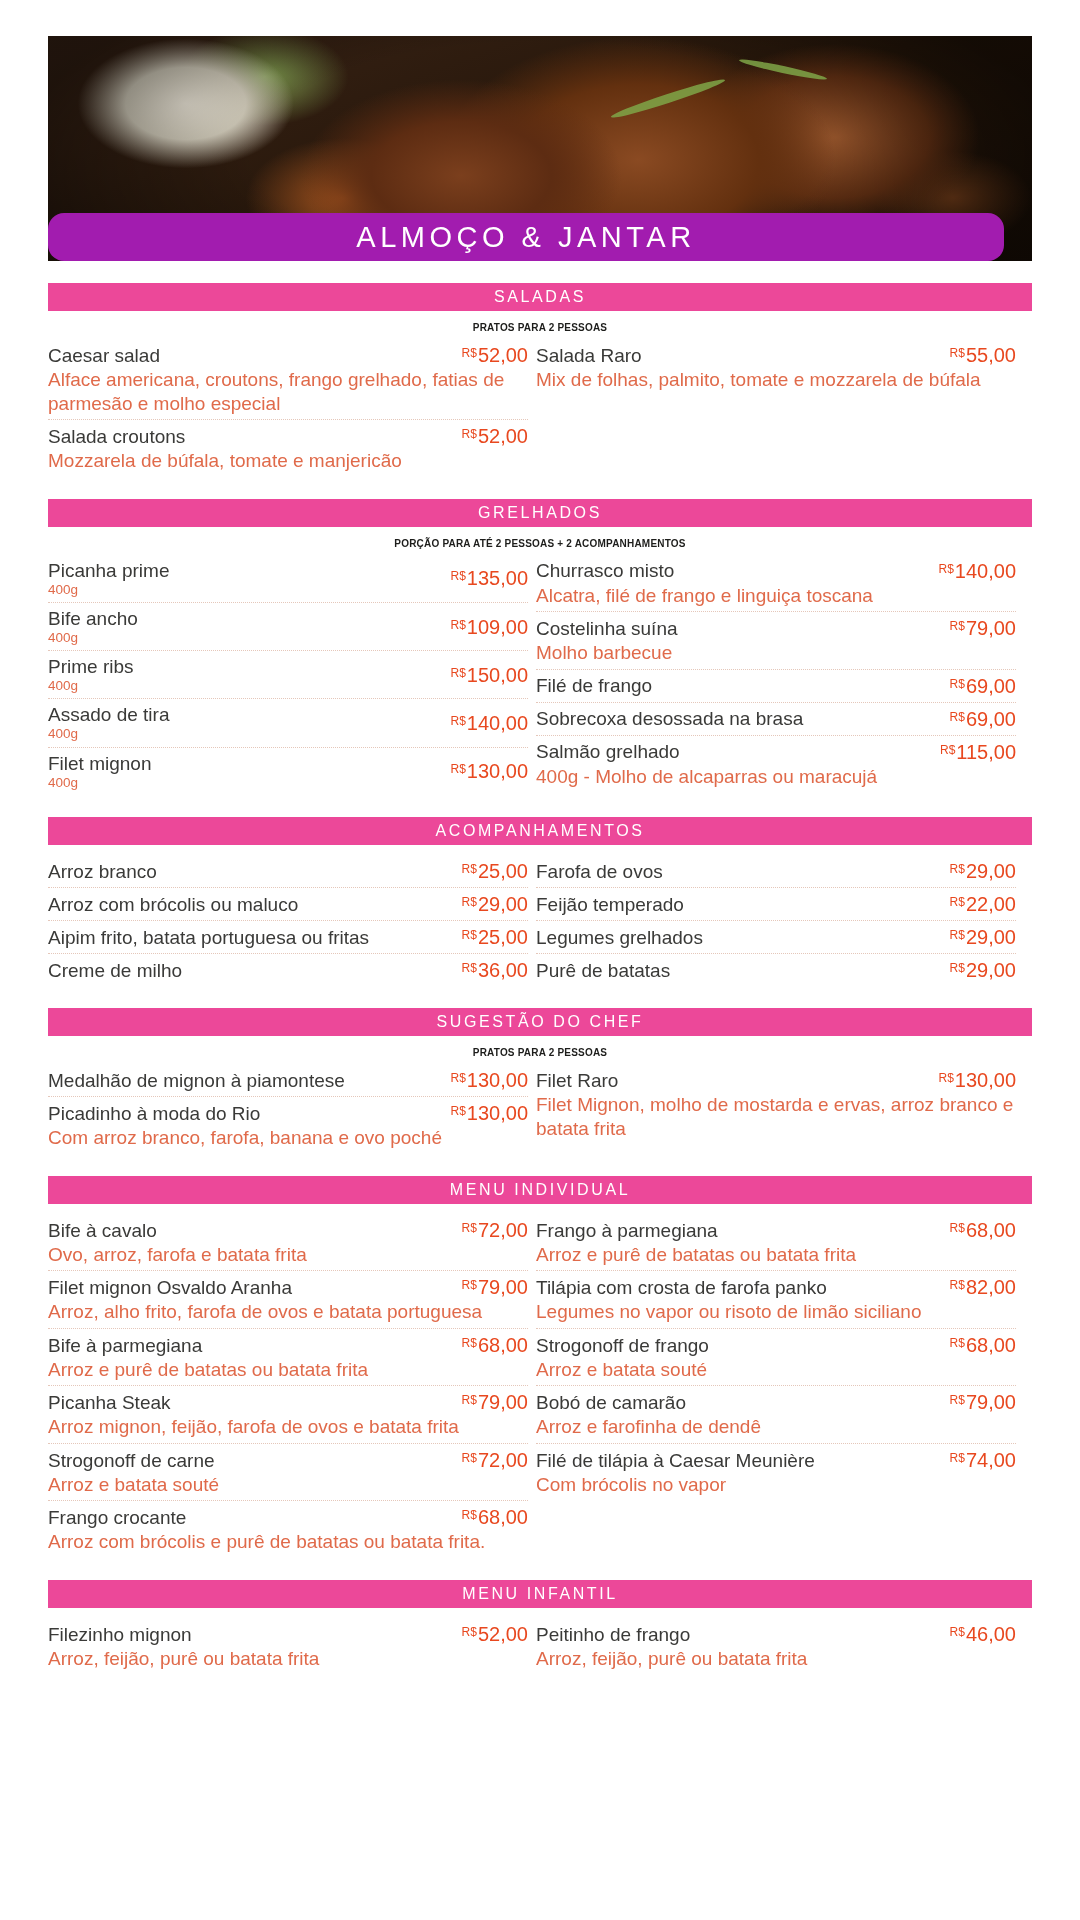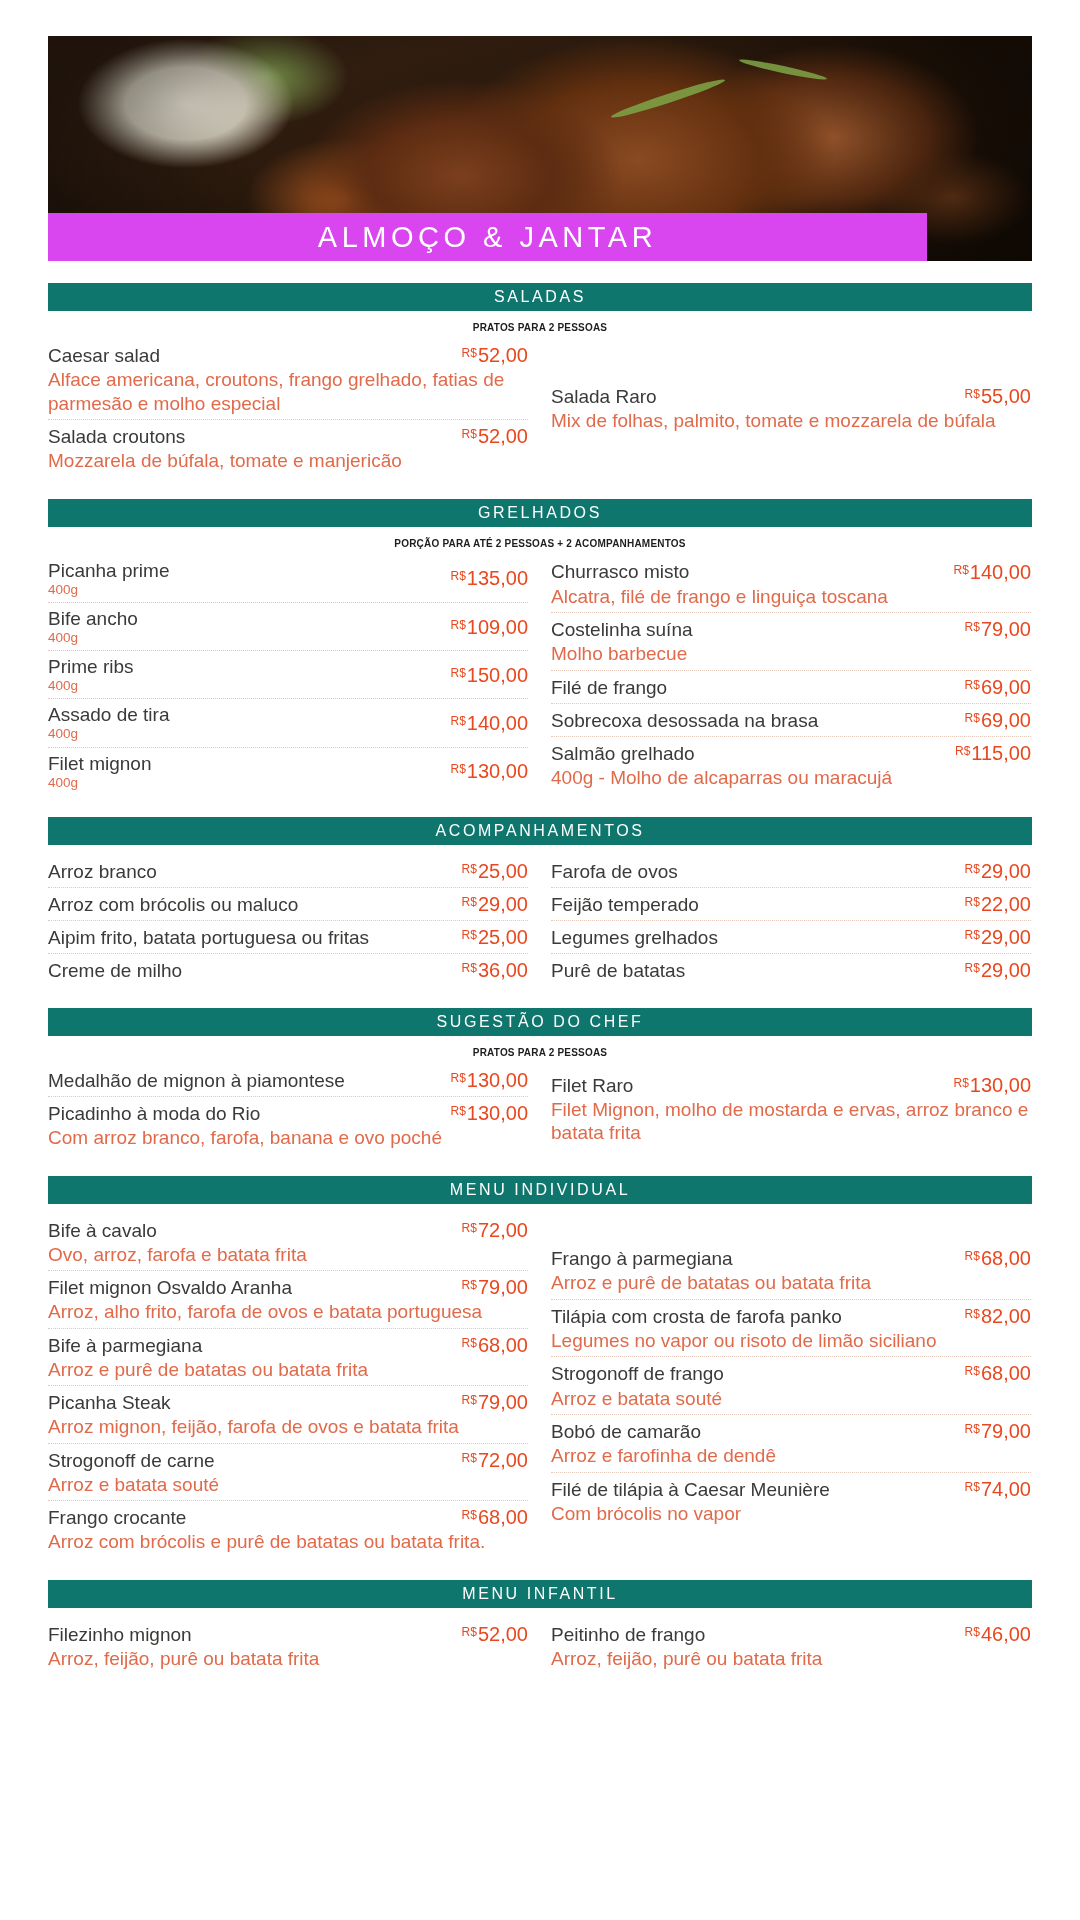--- a/index.html
+++ b/index.html
@@ -48,39 +48,40 @@
   .hero-herb {
     position: absolute;
     background: #7fa648;
     border-radius: 50%;
     opacity: 0.85;
   }
   .hero-band {
     position: absolute;
     left: 0;
     bottom: 0;
-    width: 879px;
+    width: 956px;
     height: 48px;
-    background: #d946ef;
+    background: #a21caf;
     display: flex;
     align-items: center;
     justify-content: center;
+    border-radius: 16px;
   }
   .hero-title {
     color: #ffffff;
     font-size: 29px;
     letter-spacing: 4.5px;
     font-weight: 300;
   }
 
   
   .section-bar {
     width: 984px;
     height: 28px;
-    background: #0f766e;
+    background: #ec4899;
     display: flex;
     align-items: center;
     justify-content: center;
     margin-top: 22px;
   }
   .section-bar-label {
     color: #ffffff;
     font-size: 16px;
     letter-spacing: 2.6px;
     font-weight: 300;
@@ -91,23 +92,23 @@
     font-weight: bold;
     color: #1d1d1b;
     letter-spacing: 0.2px;
     margin-top: 11px;
     margin-bottom: 6px;
   }
 
   
   .cols {
     display: flex;
-    gap: 23px;
+    gap: 8px;
     width: 984px;
-    align-items: center;
+    align-items: flex-start;
   }
   .col { width: 480px; }
 
   .item {
     padding-top: 5px;
     padding-bottom: 4px;
     border-bottom: 1.5px dotted #e5c7ba;
   }
   .item.last { border-bottom: none; }
   .item-head {

